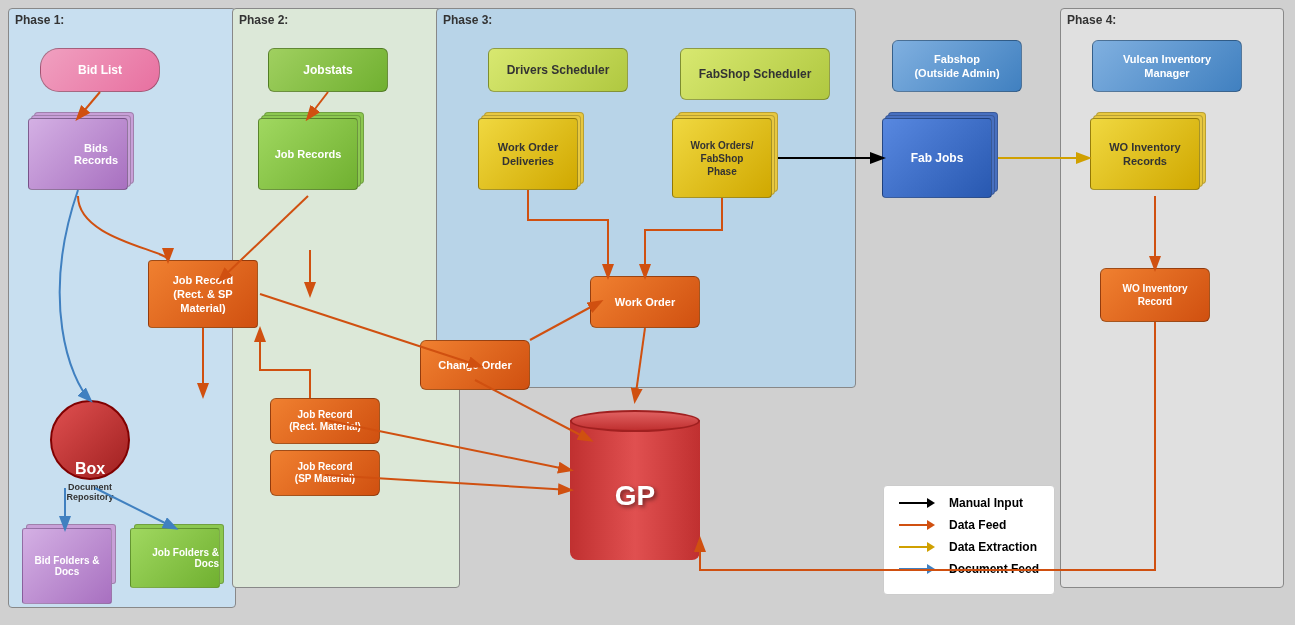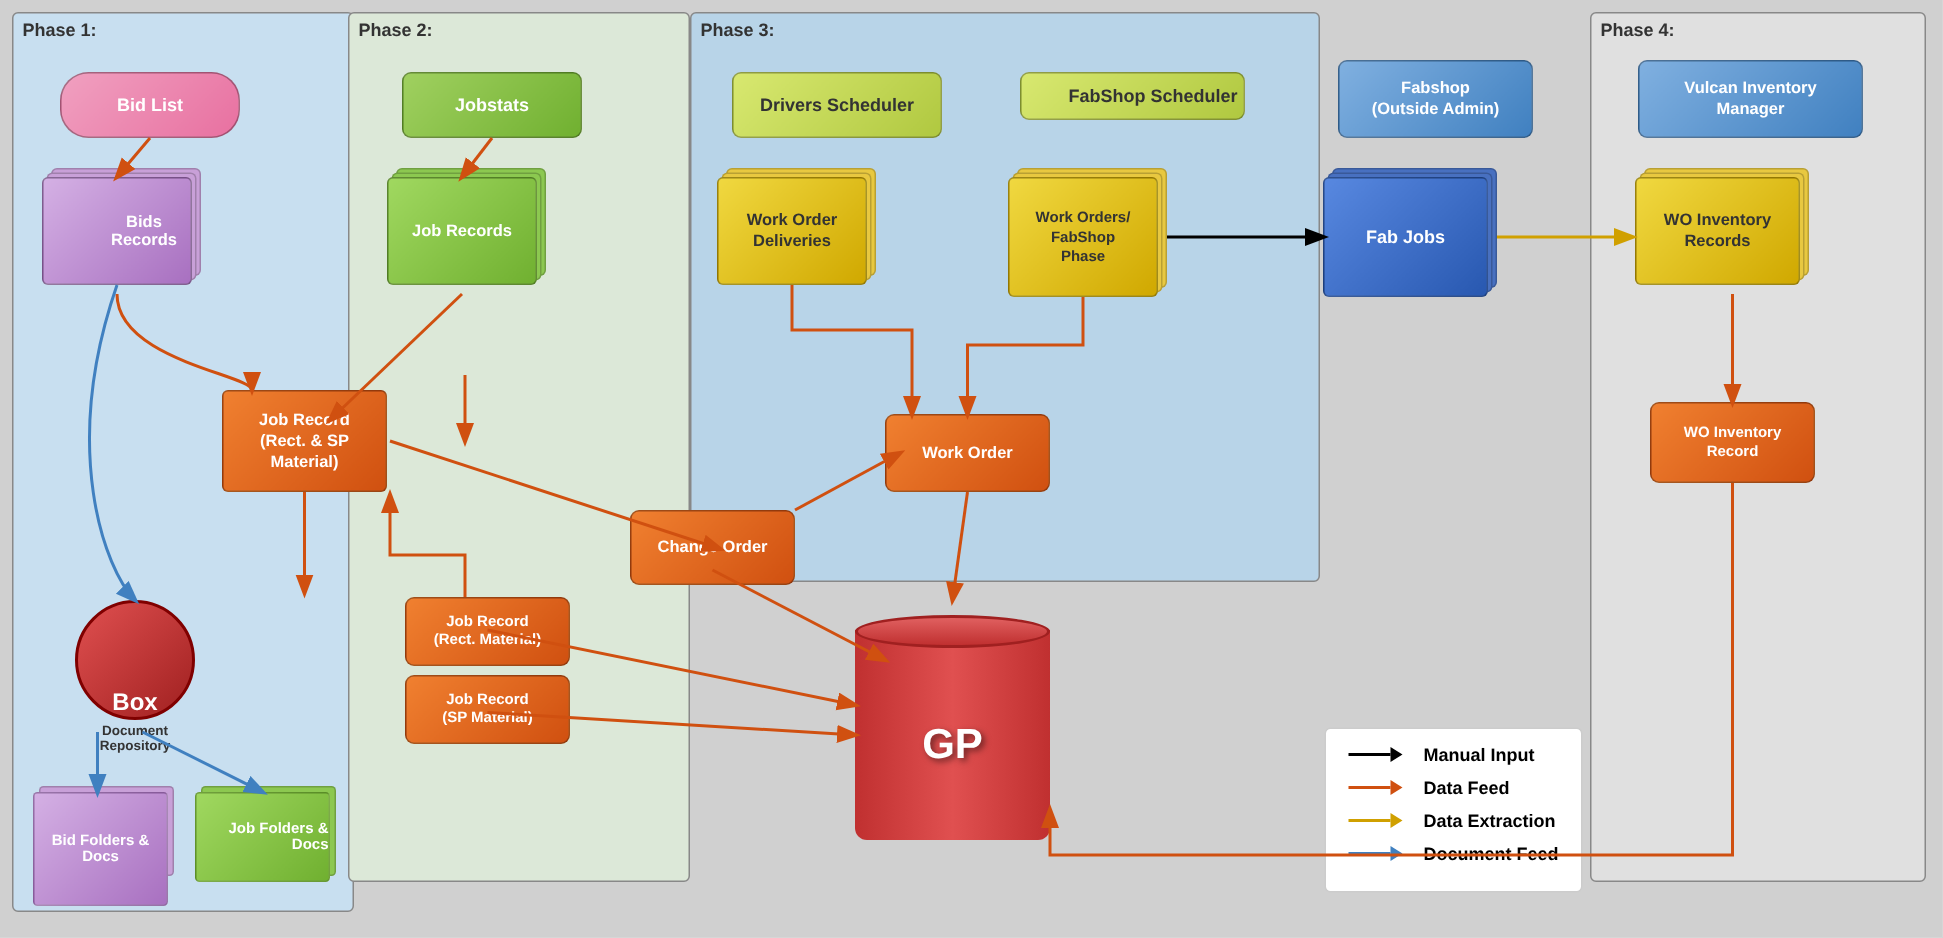--- a/index.html
+++ b/index.html
@@ -46,21 +46,21 @@
     
     .phase2 {
       background: #dce8d8;
       left: 232px; top: 8px;
       width: 228px; height: 580px;
     }
 
     
     .phase3 {
       background: #b8d4e8;
-      left: 460px; top: 8px;
+      left: 436px; top: 8px;
       width: 420px; height: 380px;
     }
 
     
     .phase4 {
       background: #e0e0e0;
       left: 1060px; top: 8px;
       width: 224px; height: 580px;
     }
 
@@ -220,21 +220,21 @@
     <div class="stack-back1" style="width: 100px; height: 72px; background: #8cc850; top: -3px; left: 3px;"></div>
     <div class="stack-front" style="width: 100px; height: 72px; background: linear-gradient(135deg, #a0d860, #70b030); color: #fff; top: 0; left: 0;">
       <span>Job Records</span>
     </div>
   </div>
 
   <div class="app-box" style="left: 488px; top: 48px; width: 140px; height: 44px; background: linear-gradient(135deg, #d8e870, #b0c840); border: 1.5px solid rgba(0,0,0,0.3);">
     <span style="font-size:12px; font-weight:bold; color:#333;">Drivers Scheduler</span>
   </div>
 
-  <div class="app-box" style="left: 680px; top: 48px; width: 150px; height: 32px; background: linear-gradient(135deg, #d8e870, #b0c840); border: 1.5px solid rgba(0,0,0,0.3); justify-content: flex-end;">
+  <div class="app-box" style="left: 680px; top: 48px; width: 150px; height: 52px; background: linear-gradient(135deg, #d8e870, #b0c840); border: 1.5px solid rgba(0,0,0,0.3);">
     <span style="font-size:12px; font-weight:bold; color:#333;">FabShop Scheduler</span>
   </div>
 
   <div class="app-box app-blue" style="left: 892px; top: 40px; width: 130px; height: 52px; white-space: pre-line; line-height: 1.3;">
     <span style="font-size:11px; font-weight:bold; color:#fff; white-space:pre-line; text-align:center;">Fabshop
 (Outside Admin)</span>
   </div>
 
   <div class="app-box app-blue" style="left: 1092px; top: 40px; width: 150px; height: 52px; white-space: pre-line; line-height: 1.3;">
     <span style="font-size:11px; font-weight:bold; color:#fff; white-space:pre-line; text-align:center;">Vulcan Inventory

